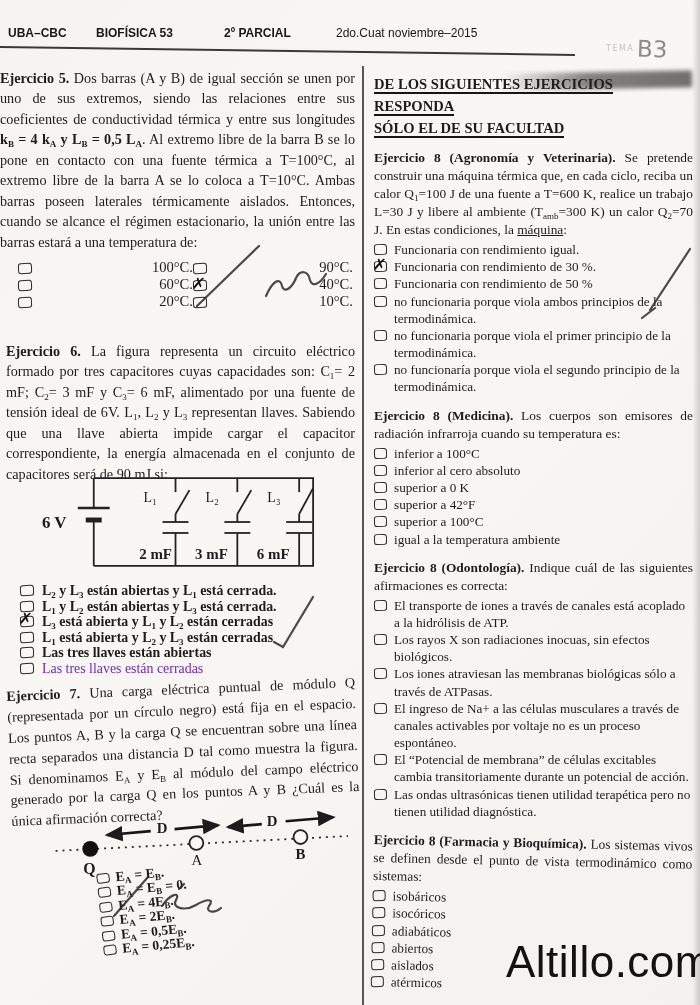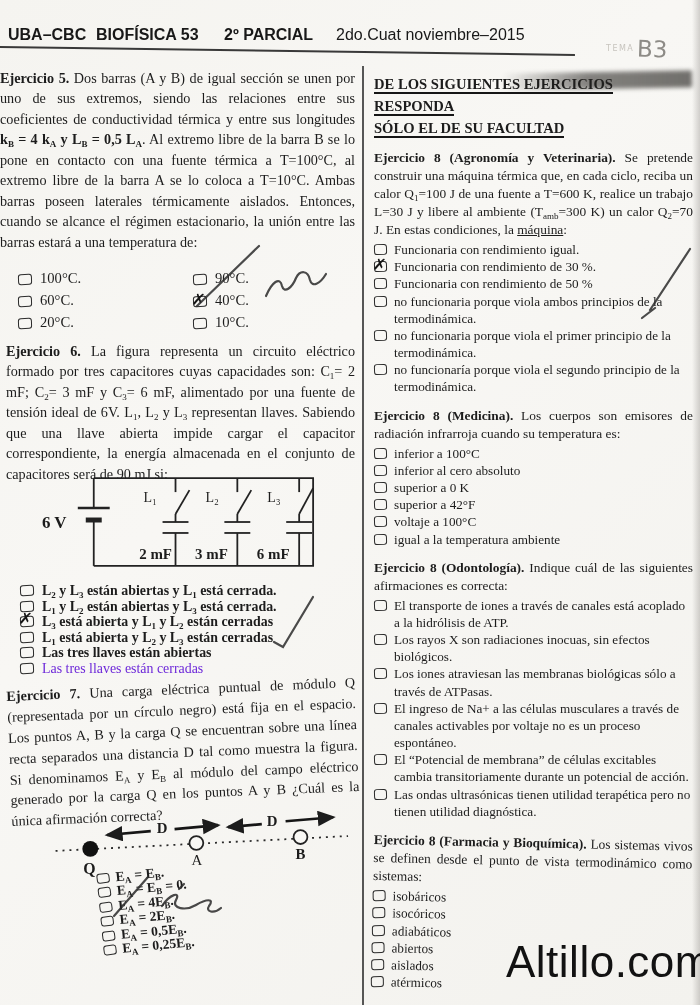--- a/index.html
+++ b/index.html
@@ -2,21 +2,21 @@
 <html><head>
 <meta charset="utf-8">
 <style>
   html,body{margin:0;padding:0;}
   body{
     width:700px;height:1005px;position:relative;overflow:hidden;
     background:linear-gradient(135deg,#f5f4f0 0%,#f8f7f4 40%,#f3f2ee 100%);
     font-family:"Liberation Serif", serif;color:#1c1c1c;
   }
   .hdr-item{position:absolute;top:26px;font-family:"Liberation Sans",sans-serif;
-    font-size:16px;font-weight:bold;color:#181818;}
+    font-size:12px;font-weight:bold;color:#181818;}
   #hdr-rule{position:absolute;left:0;top:46px;width:575px;height:2px;background:#1f1f1f;
     transform:rotate(0.8deg);transform-origin:left center;opacity:.88;}
   #tema{position:absolute;left:606px;top:36px;color:#c7c4be;font-family:"DejaVu Sans",sans-serif;
     font-size:8px;letter-spacing:1.5px;}
   #tema .val{font-size:23px;color:#8d8b86;letter-spacing:0;margin-left:3px;
     display:inline-block;transform:rotate(2deg);vertical-align:-6px;}
   #vdivider{position:absolute;left:362px;top:66px;width:2px;height:939px;background:#3a3a3a;opacity:.85;}
 
   .blk{position:absolute;left:6px;width:349px;}
   .para{text-align:justify;font-size:14.2px;line-height:1.44;}
@@ -24,22 +24,22 @@
   sub{font-size:9px;vertical-align:-3px;line-height:0;}
 
   .opt{display:flex;align-items:flex-start;gap:8px;}
   .cb{flex:0 0 auto;width:12px;height:9px;border:1.7px solid #2a2a2a;border-radius:3px;
     margin-top:4px;position:relative;transform:rotate(-2deg);background:transparent;}
   .cb .xm{position:absolute;left:-2px;top:-7px;font-size:16px;font-weight:bold;color:#141414;
     font-family:"DejaVu Sans",sans-serif;transform:rotate(8deg);}
   .ol{flex:1 1 auto;}
 
   
-  #ej5opts{top:270px;display:grid;grid-template-columns:175px 160px;row-gap:5px;
-    font-size:14.6px;padding-left:12px;}
+  #ej5opts{top:259px;display:grid;grid-template-columns:175px 160px;
+    font-size:14.6px;padding-left:12px;text-align:right;}
   
   #ej6opts{top:583px;font-size:13.9px;padding-left:14px;}
   #ej6opts .opt{margin-bottom:0;line-height:1.12;}
   #ej6opts .opt .cb{margin-top:2px;}
   #ej6opts .b{font-weight:bold;justify-content:space-between;}
   #ej6opts .faded{color:#6d28d9;}
   
   #ej7p{top:686px;transform:rotate(-2.3deg);transform-origin:left top;line-height:1.47;}
   #ej7opts{top:872px;left:96px;width:220px;transform:rotate(-5.5deg);transform-origin:left top;
     font-size:13.6px;font-weight:bold;}
@@ -292,21 +292,21 @@
       <div class="opt">
           <span class="cb"></span>
           <span class="ol">superior a 0 K</span>
         </div>
       <div class="opt">
           <span class="cb"></span>
           <span class="ol">superior a 42°F</span>
         </div>
       <div class="opt">
           <span class="cb"></span>
-          <span class="ol">voltaje a 100°C</span>
+          <span class="ol">superior a 100°C</span>
         </div>
       <div class="opt">
           <span class="cb"></span>
           <span class="ol">igual a la temperatura ambiente</span>
         </div>
     </div>
   </div>
 
   <div class="rblk">
     <div class="rpara"><span class="t">Ejercicio 8 (Odontología).</span><span> Indique cuál de las siguientes afirmaciones es correcta:</span></div>

